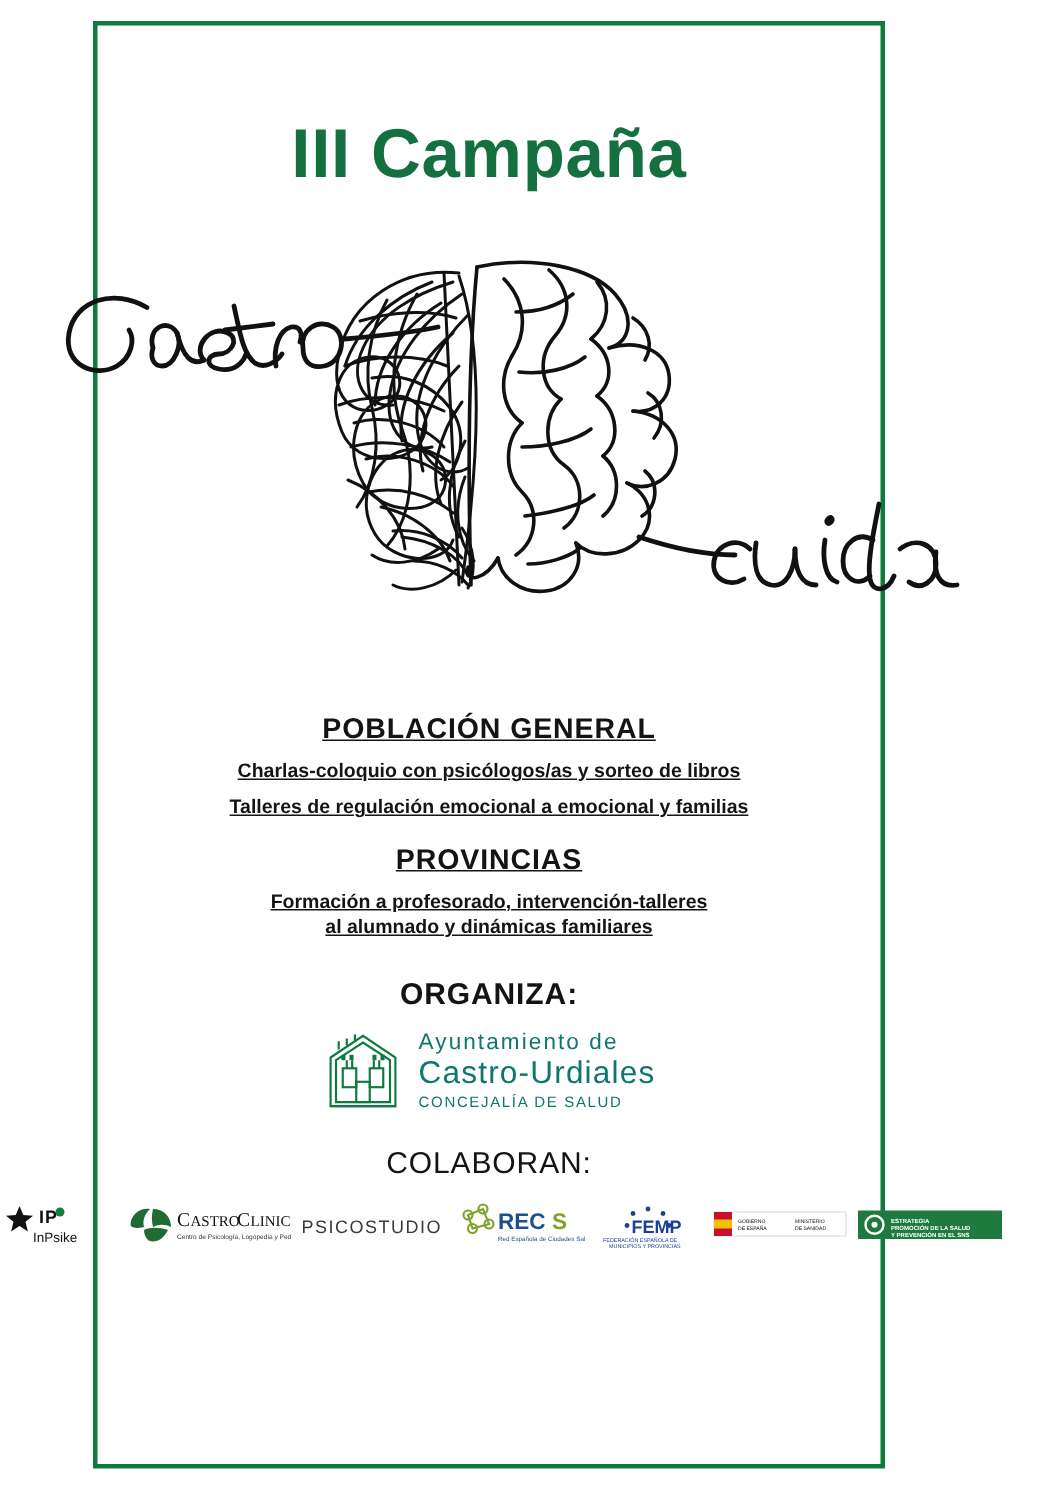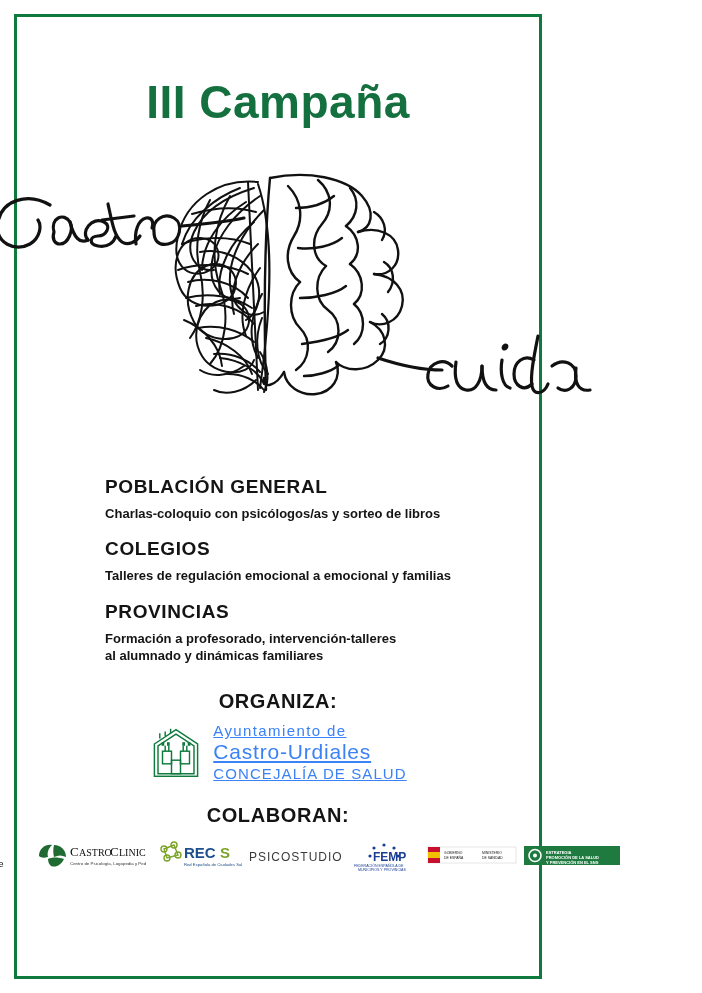--- a/index.html
+++ b/index.html
@@ -13,20 +13,21 @@
     font-family: "Liberation Sans", sans-serif;
     overflow: hidden;
   }
   .poster {
     position: relative;
     width: 556px;
     height: 993px;
     background: #ffffff;
     box-sizing: border-box;
     padding: 18px 16px 10px 16px;
+    margin-left: 48px;
   }
   .frame {
     position: absolute;
     left: 14px;
     top: 14px;
     right: 14px;
     bottom: 14px;
     border: 3px solid #0f7a3d;
     box-sizing: border-box;
     pointer-events: none;
@@ -59,21 +60,23 @@
     width: 640px;
     height: 300px;
     margin-top: 22px;
   }
   .art svg {
     display: block;
   }
   
   .program {
     margin-top: 24px;
+    text-align: center;
     color: #141414;
+    text-decoration: underline;
   }
   .prog-head {
     font-weight: bold;
     font-size: 19px;
     letter-spacing: 0.6px;
     margin-top: 16px;
   }
   .prog-head:first-child {
     margin-top: 0;
   }
@@ -98,41 +101,40 @@
     justify-content: center;
     gap: 10px;
   }
   .org-crest {
     width: 54px;
     height: 58px;
     flex: none;
   }
   .org-text {
     text-align: left;
-    color: #3b82f6;
+    color: #0f766e;
     line-height: 1.12;
-    text-decoration: underline;
   }
   .org-text .l1 {
     font-size: 15px;
     letter-spacing: 1.4px;
   }
   .org-text .l2 {
     font-size: 21px;
     letter-spacing: 0.8px;
   }
   .org-text .l3 {
-    font-size: 15px;
+    font-size: 10px;
     letter-spacing: 1.1px;
     margin-top: 2px;
   }
   .colaboran {
     margin-top: 22px;
     text-align: center;
-    font-weight: bold;
+    font-weight: normal;
     font-size: 20px;
     color: #141414;
     letter-spacing: 0.6px;
   }
   .logos {
     margin-top: 12px;
     width: 652px;
     display: flex;
     align-items: center;
     justify-content: space-between;
@@ -253,21 +255,20 @@
             <path d="M618 216 C616 230, 620 240, 632 238"></path>
           </g>
         </g>
       </svg>
     </div>
 
     <div class="program">
       <div class="prog-head">POBLACIÓN GENERAL</div>
       <div class="prog-sub">Charlas-coloquio con psicólogos/as y sorteo de libros</div>
 
-      <div class="prog-head">COLEGIOS</div>
       <div class="prog-sub">Talleres de regulación emocional a emocional y familias</div>
 
       <div class="prog-head">PROVINCIAS</div>
       <div class="prog-sub" style="white-space: pre-line;">Formación a profesorado, intervención-talleres
 al alumnado y dinámicas familiares</div>
     </div>
 
     <div class="organiza">ORGANIZA:</div>
 
     <div class="org-logo">
@@ -322,40 +323,40 @@
           <g fill="#111111" font-family="Liberation Serif, serif">
             <text x="36" y="17" font-size="13">C</text>
             <text x="45" y="17" font-size="10">ASTRO</text>
             <text x="76" y="17" font-size="13">C</text>
             <text x="85" y="17" font-size="10">LINIC</text>
           </g>
           <text x="36" y="26" font-family="Liberation Sans, sans-serif" font-size="4.4" fill="#333333">Centro de Psicología, Logopedia y Pedagogía</text>
         </svg>
       </div>
 
+      <div class="logo logo-psicostudio">
+        <svg viewBox="0 0 96 34" width="96" height="34">
+          <text x="3" y="22" font-family="Liberation Sans, sans-serif" font-size="12" fill="#3a3a3a" letter-spacing="1">PSICOSTUDIO</text>
+        </svg>
+      </div>
+
       <div class="logo logo-recs">
         <svg viewBox="0 0 92 34" width="92" height="34">
           <g fill="none" stroke="#7ba428" stroke-width="1.4">
             <circle cx="14" cy="10" r="3"></circle>
             <circle cx="24" cy="6" r="3"></circle>
             <circle cx="28" cy="16" r="3"></circle>
             <circle cx="17" cy="19" r="3"></circle>
             <path d="M14 10 L24 6 L28 16 L17 19 Z"></path>
           </g>
           <g fill="#1c4f8b" font-family="Liberation Sans, sans-serif">
             <text x="34" y="19" font-size="15" font-weight="bold">REC</text>
           </g>
           <text x="70" y="19" font-family="Liberation Sans, sans-serif" font-size="15" font-weight="bold" fill="#7ba428">S</text>
           <text x="34" y="27" font-family="Liberation Sans, sans-serif" font-size="4.2" fill="#1c4f8b">Red Española de Ciudades Saludables</text>
-        </svg>
-      </div>
-
-      <div class="logo logo-psicostudio">
-        <svg viewBox="0 0 96 34" width="96" height="34">
-          <text x="3" y="22" font-family="Liberation Sans, sans-serif" font-size="12" fill="#3a3a3a" letter-spacing="1">PSICOSTUDIO</text>
         </svg>
       </div>
 
       <div class="logo logo-femp">
         <svg viewBox="0 0 76 34" width="76" height="34">
           <g fill="#1b3f94">
             <circle cx="38" cy="6" r="1.6"></circle>
             <circle cx="28" cy="9" r="1.6"></circle>
             <circle cx="48" cy="9" r="1.6"></circle>
             <circle cx="24" cy="17" r="1.6"></circle>

